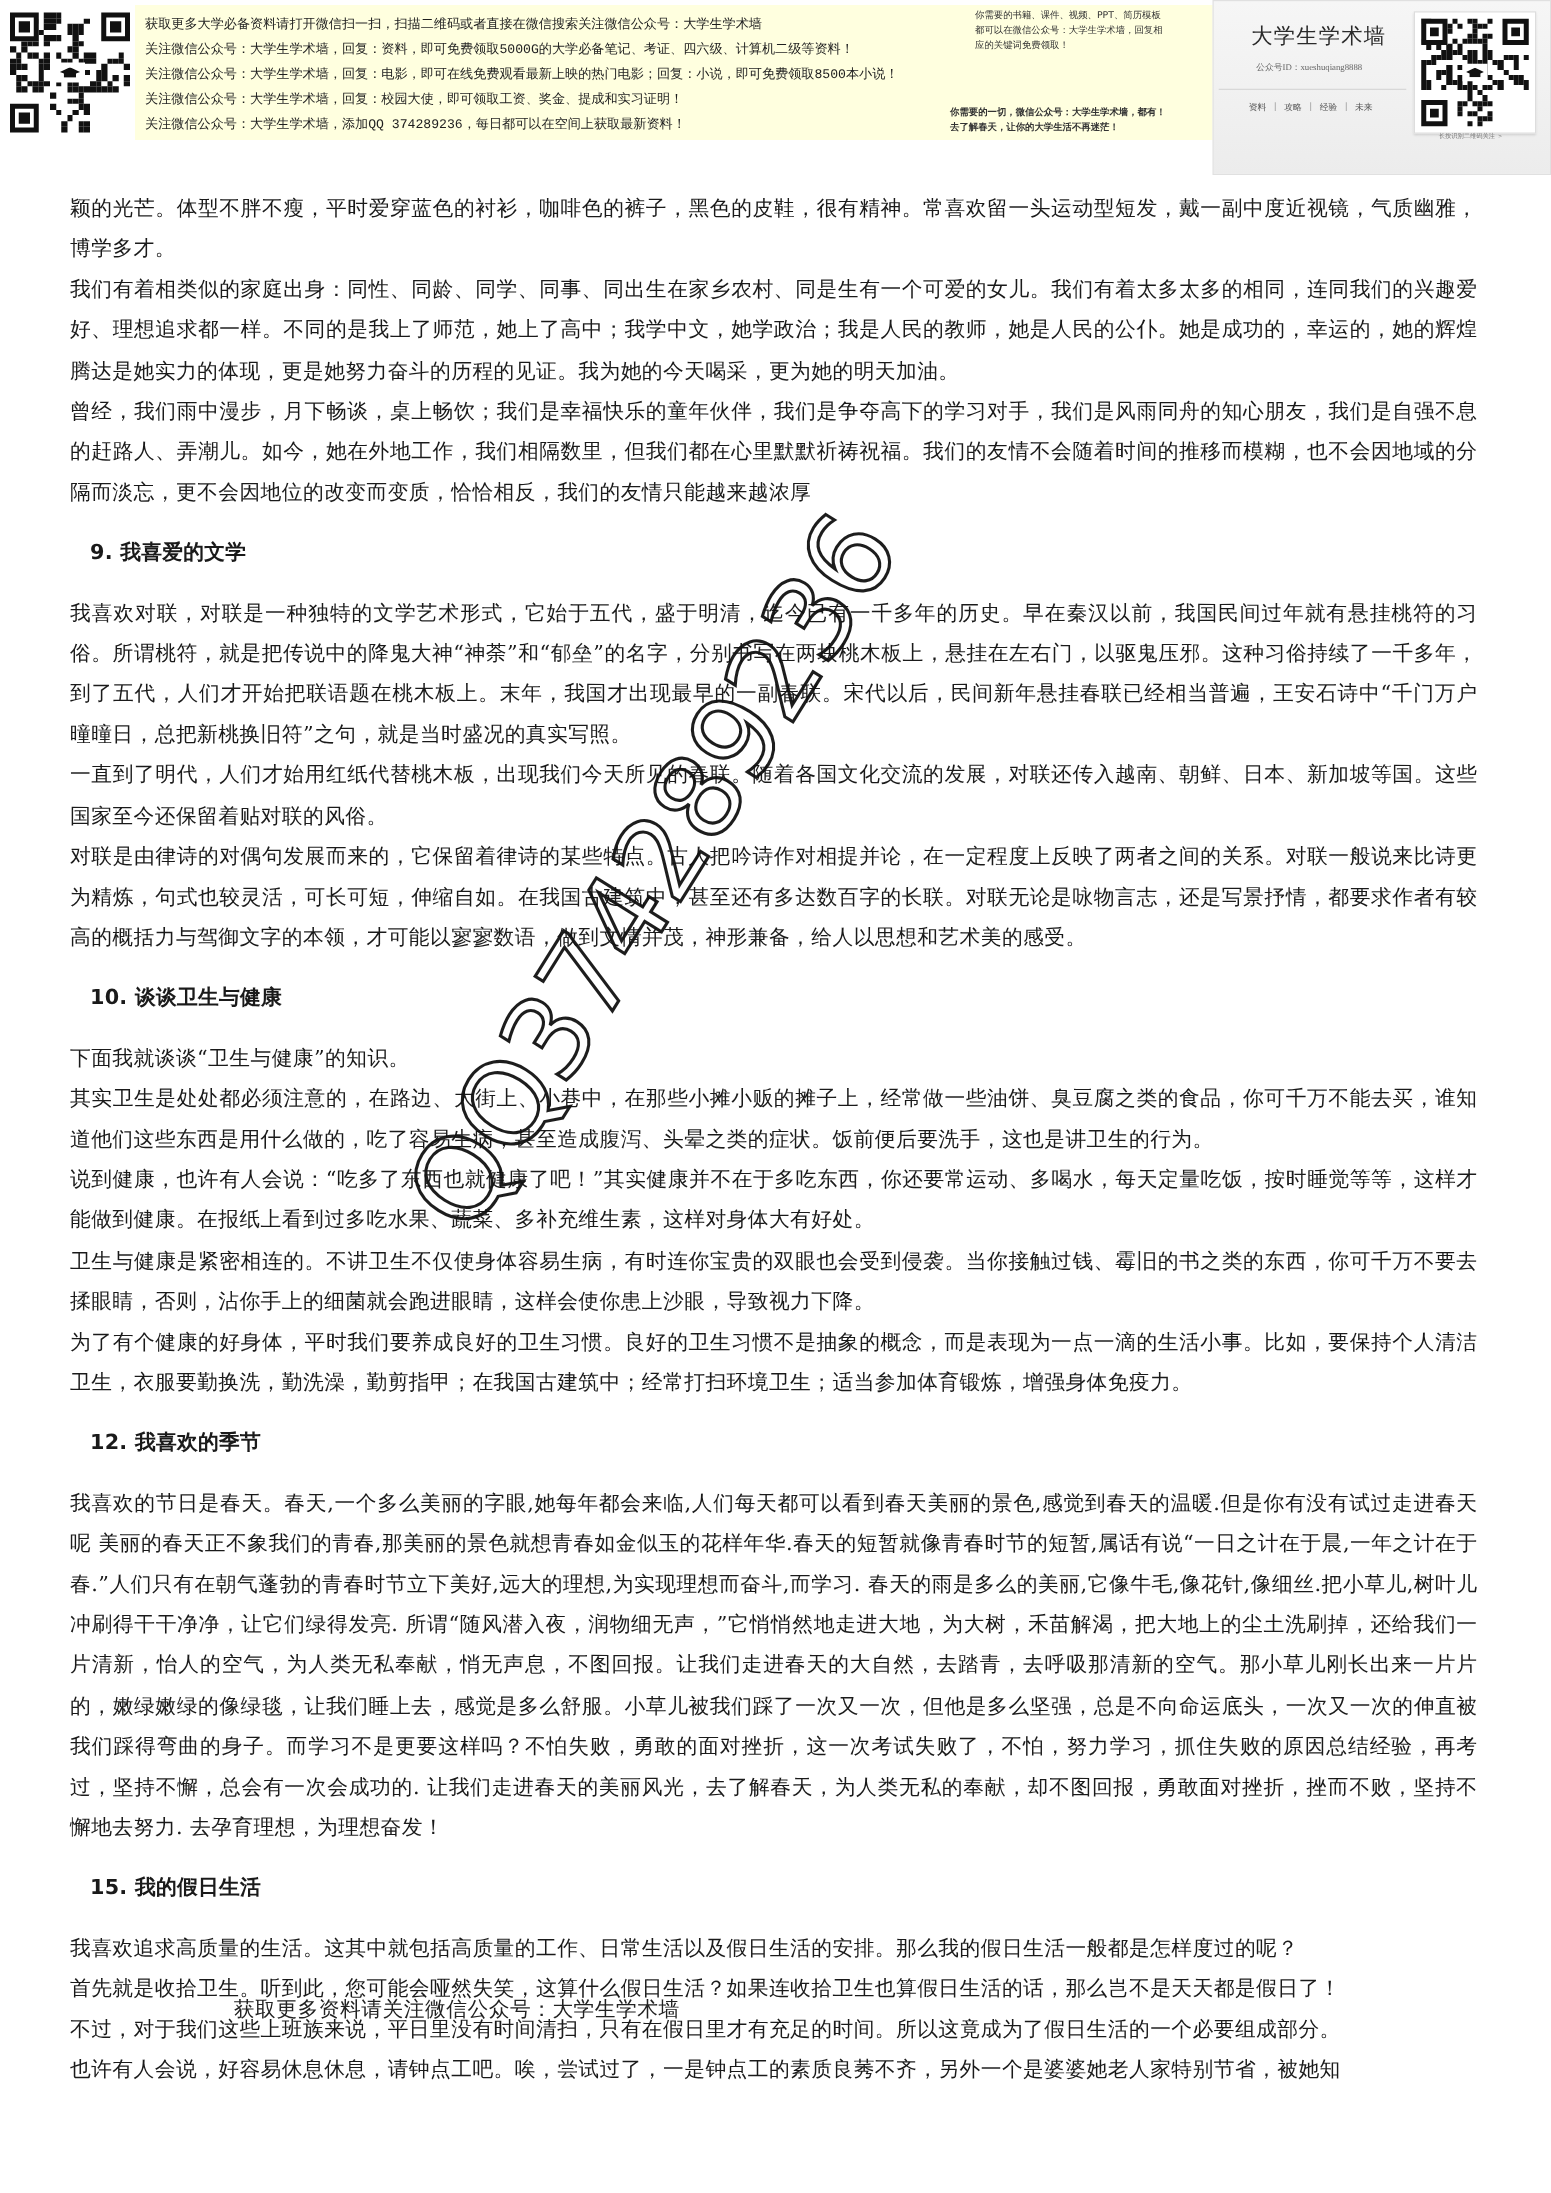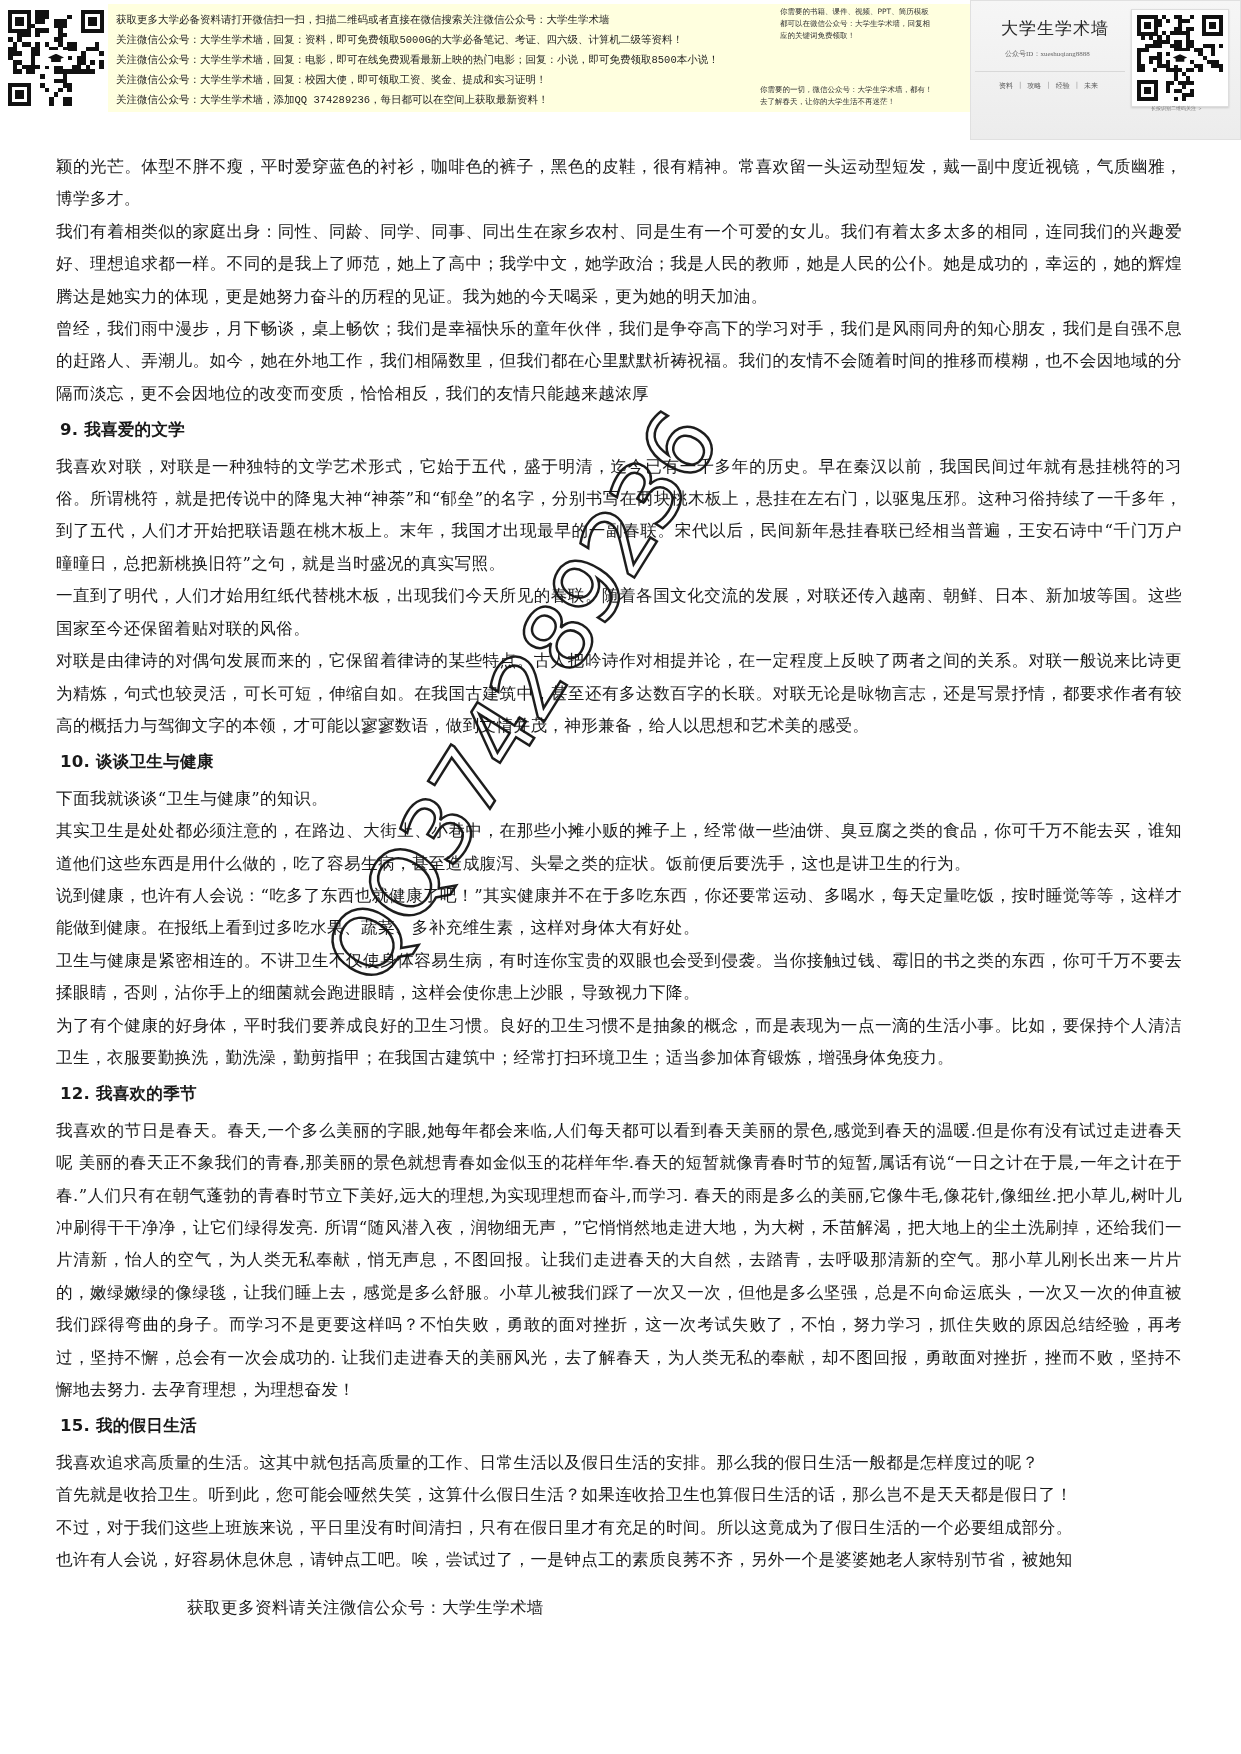--- a/index.html
+++ b/index.html
@@ -37,21 +37,21 @@
   .promo-lines {
     position: absolute; left: 8px; top: 6px;
     font-family: Liberation Mono, monospace;
     font-size: 10.5px; line-height: 20px; color: #1e1e1e; white-space: nowrap;
   }
   .side-note {
     position: absolute; font-family: "DejaVu Sans", "Liberation Sans", sans-serif;
     font-size: 7.5px; line-height: 12px; color: #333; white-space: nowrap;
   }
   .side-note.top { left: 672px; top: 2px; }
-  .side-note.bottom { left: 652px; top: 80px; }
+  .side-note.bottom { left: 652px; top: 80px; font-weight: bold; }
   .card {
     position: absolute; left: 970px; top: 0; width: 271px; height: 140px;
     background: linear-gradient(#f6f6f6, #ececec);
     border: 1px solid #e0e0e0; box-sizing: border-box;
   }
   .card .name {
     position: absolute; left: 30px; top: 16px; font-family: "DejaVu Sans", "Liberation Sans", sans-serif;
     font-size: 17px; color: #2a2a2a; letter-spacing: 1px;
   }
   .card .wid {
@@ -73,21 +73,21 @@
     position: absolute; left: 180px; top: 104px; font-family: "DejaVu Sans", "Liberation Sans", sans-serif;
     font-size: 5px; color: #777;
   }
   
   .content {
     position: absolute; left: 56px; top: 151px; width: 1126px;
     font-size: 16.6px; line-height: 32.4px; letter-spacing: 0.35px;
   }
   .content p { margin: 0; text-align: justify; }
   .content h3 {
-    margin: 4px; font-size: 16.6px; line-height: 32.4px; font-weight: bold;
+    margin: 16px; font-size: 16.6px; line-height: 32.4px; font-weight: bold;
     font-family: "DejaVu Sans", "Liberation Sans", sans-serif; letter-spacing: 0.2px;
   }
   .footer {
     position: absolute; left: 187px; top: 1597px;
     font-size: 16.6px; letter-spacing: 0.4px; color: #222;
   }
   
   .watermark {
     position: absolute; left: 395px; top: 895px;
     font-family: "DejaVu Sans", "Liberation Sans", sans-serif;

